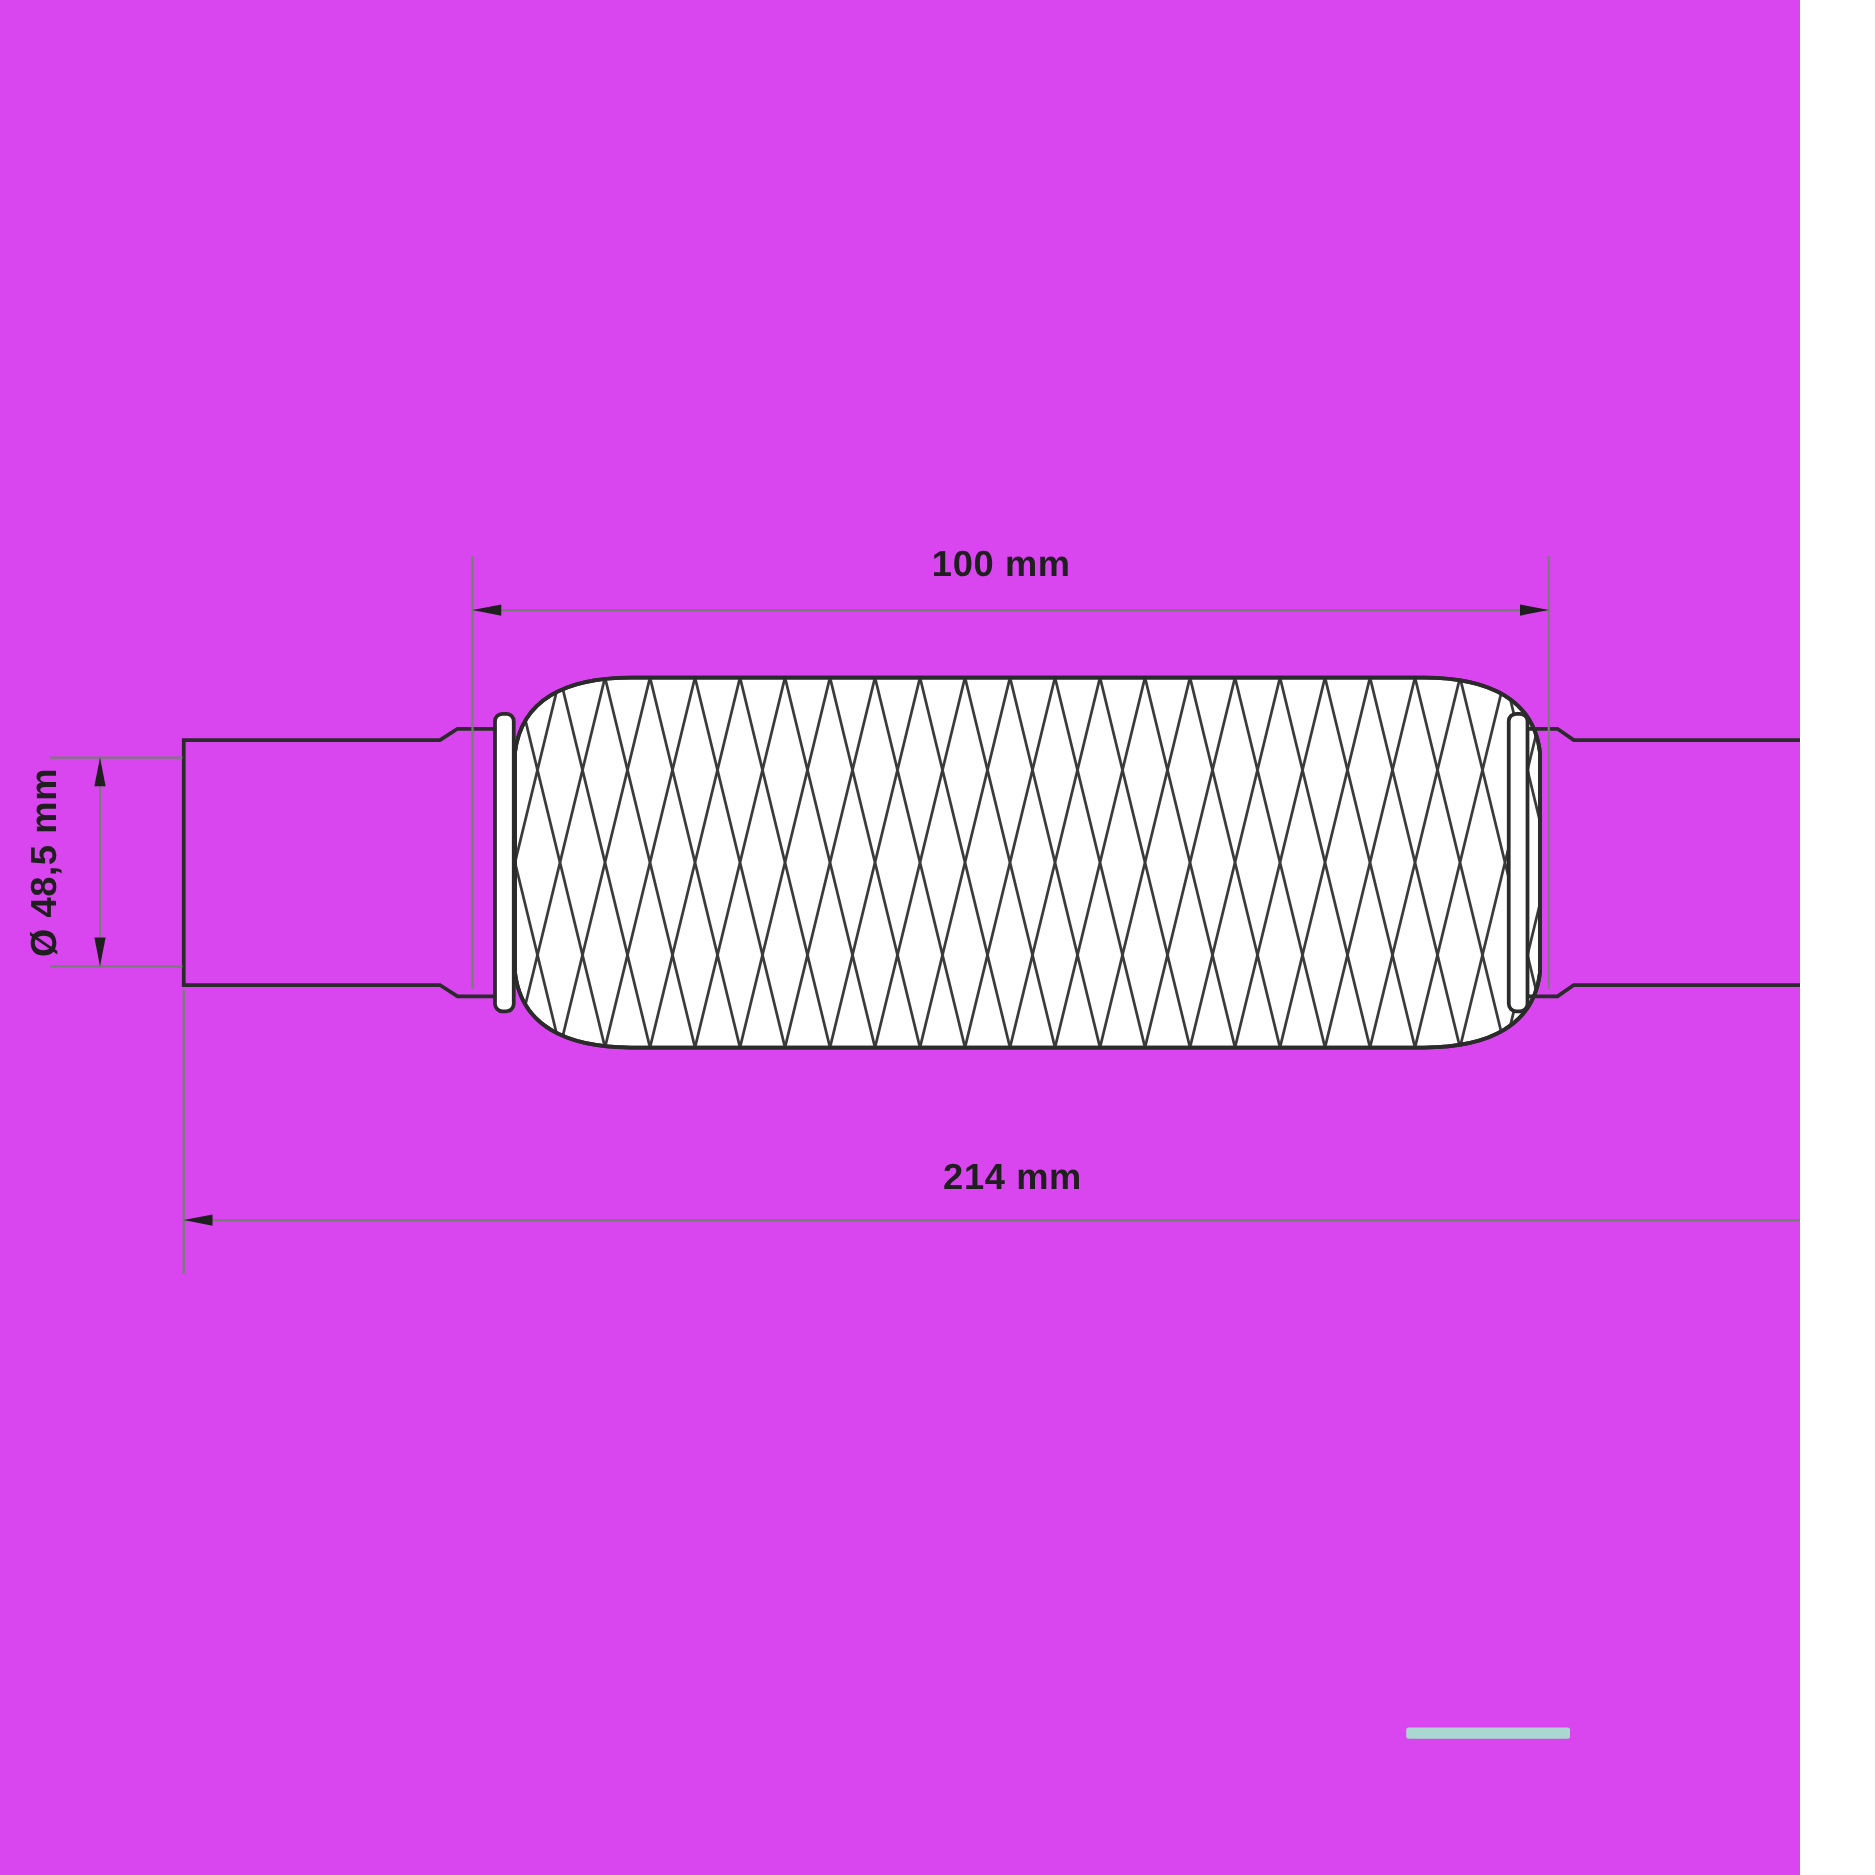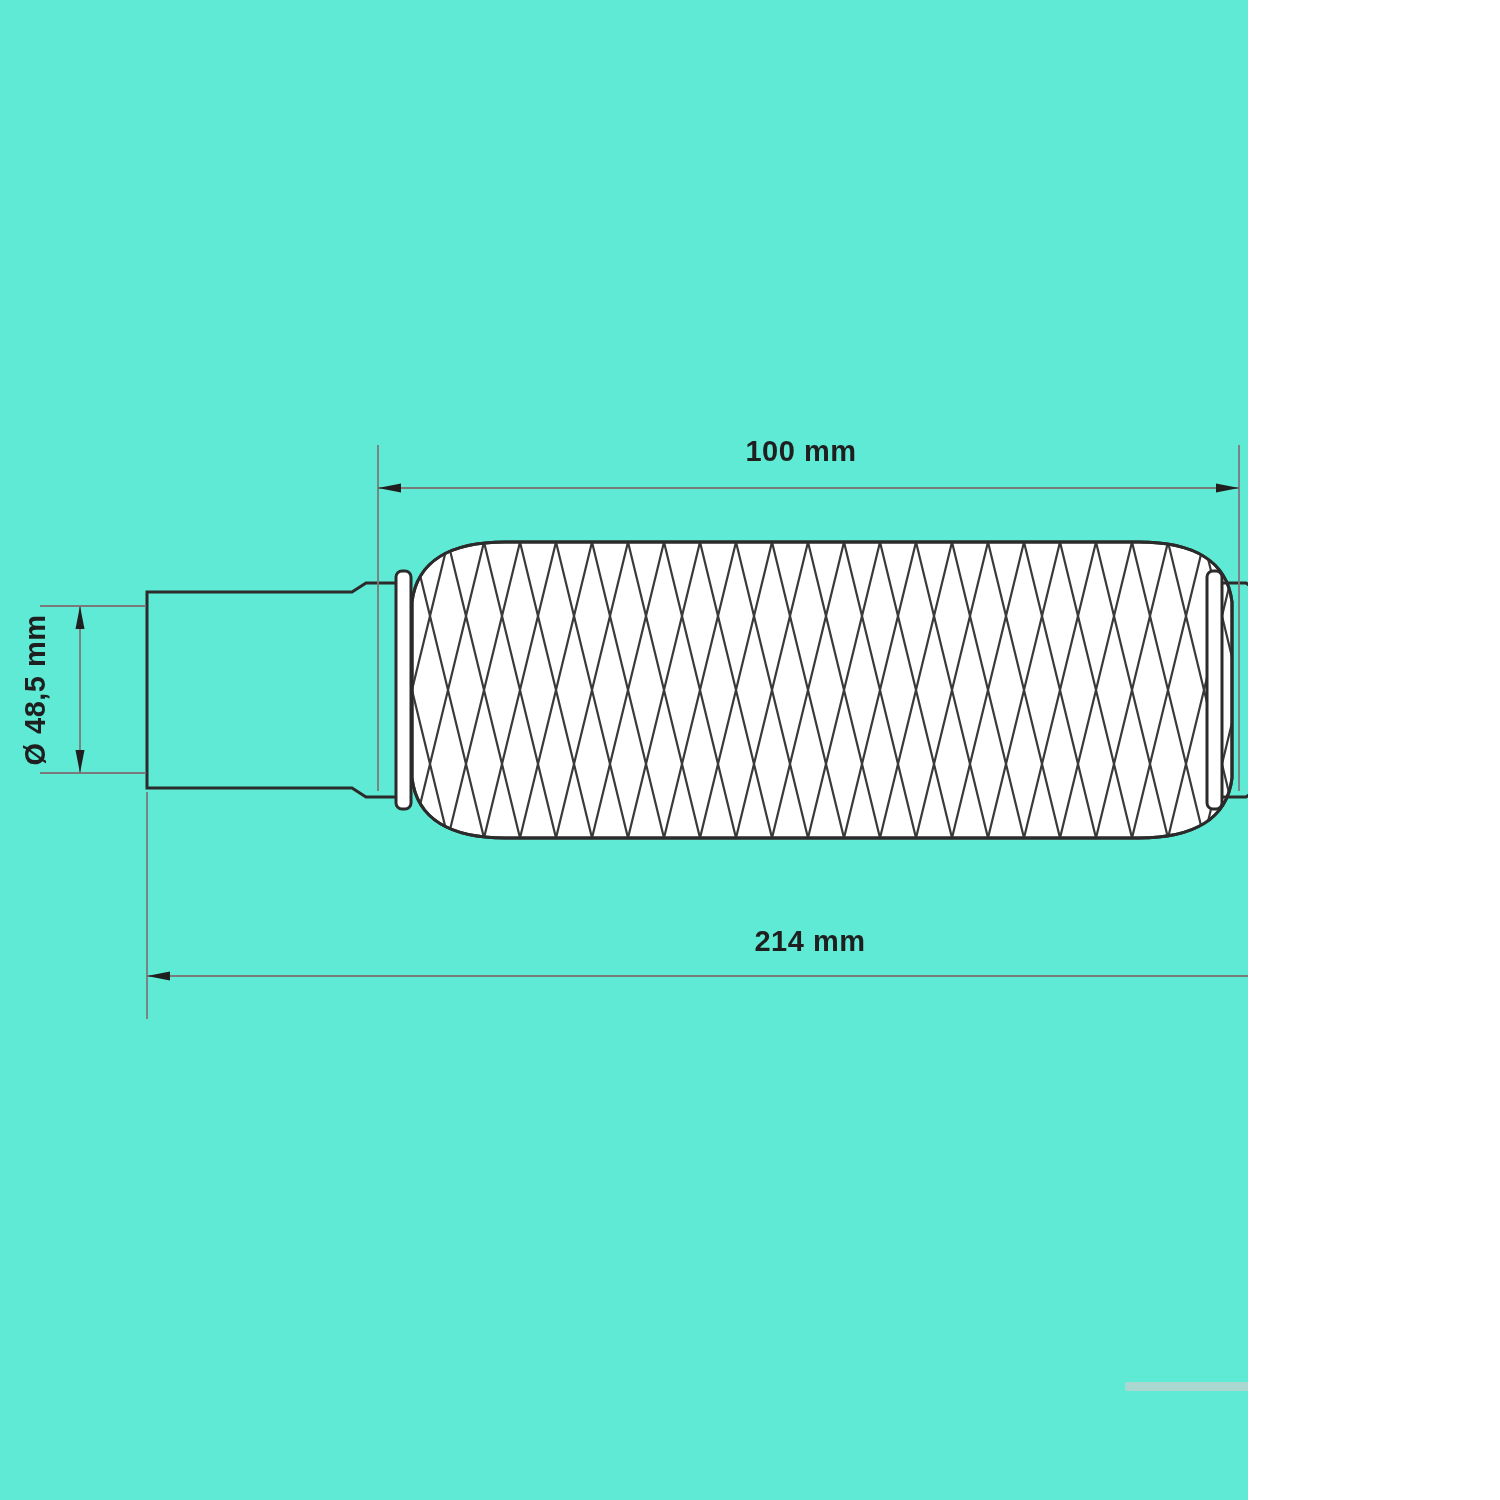--- a/index.html
+++ b/index.html
@@ -2,23 +2,23 @@
 <html><head>
 <meta charset="utf-8">
 <style>
   html, body {
     margin: 0;
     padding: 0;
     background: #ffffff;
   }
   .canvas {
     position: relative;
-    width: 1248px;
+    width: 1440px;
     height: 1500px;
-    background: #5eead4;
+    background: #d946ef;
     overflow: hidden;
     font-family: "Liberation Sans", sans-serif;
   }
   svg { display: block; }
   .dim-text {
     font-family: "Liberation Sans", "DejaVu Sans", sans-serif;
     font-size: 29px;
     font-weight: 700;
     fill: #1f1f1f;
     letter-spacing: 0.5px;

